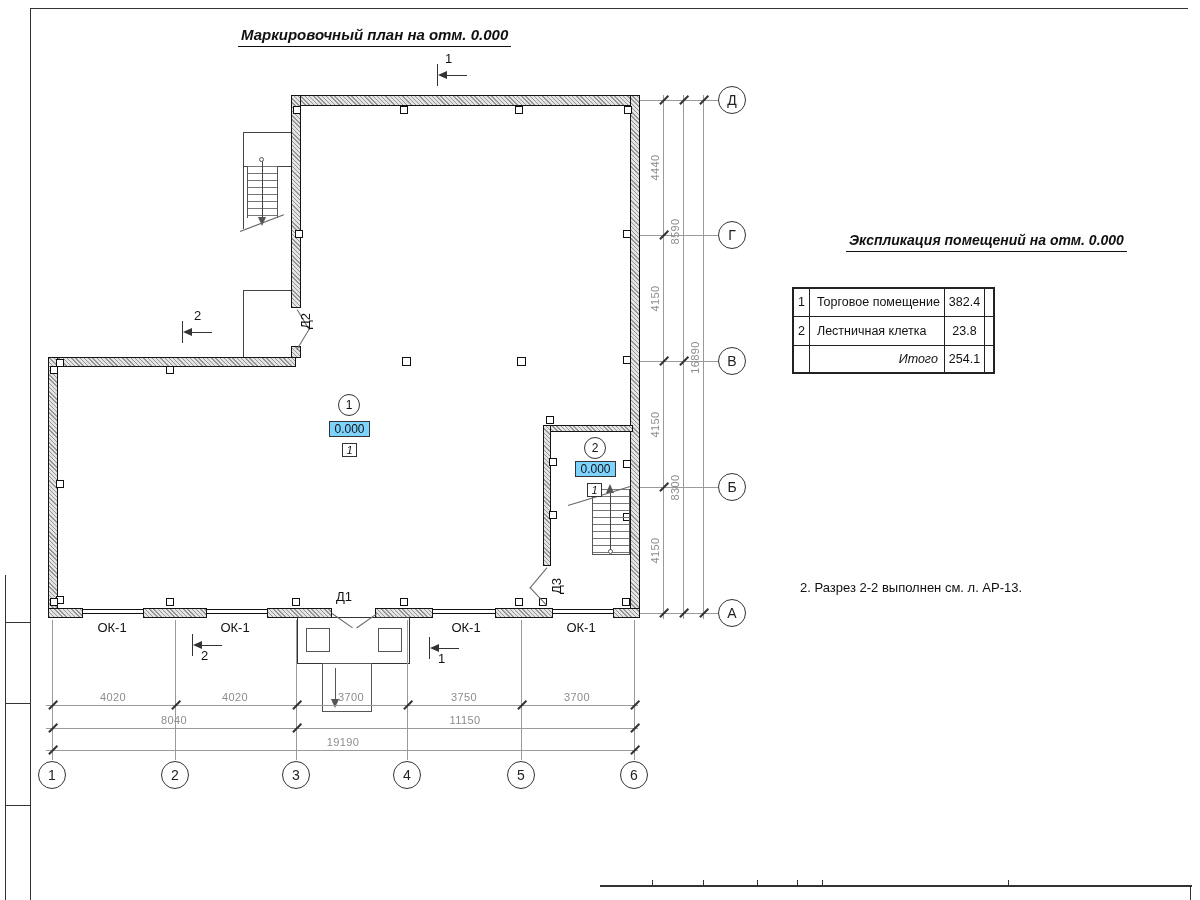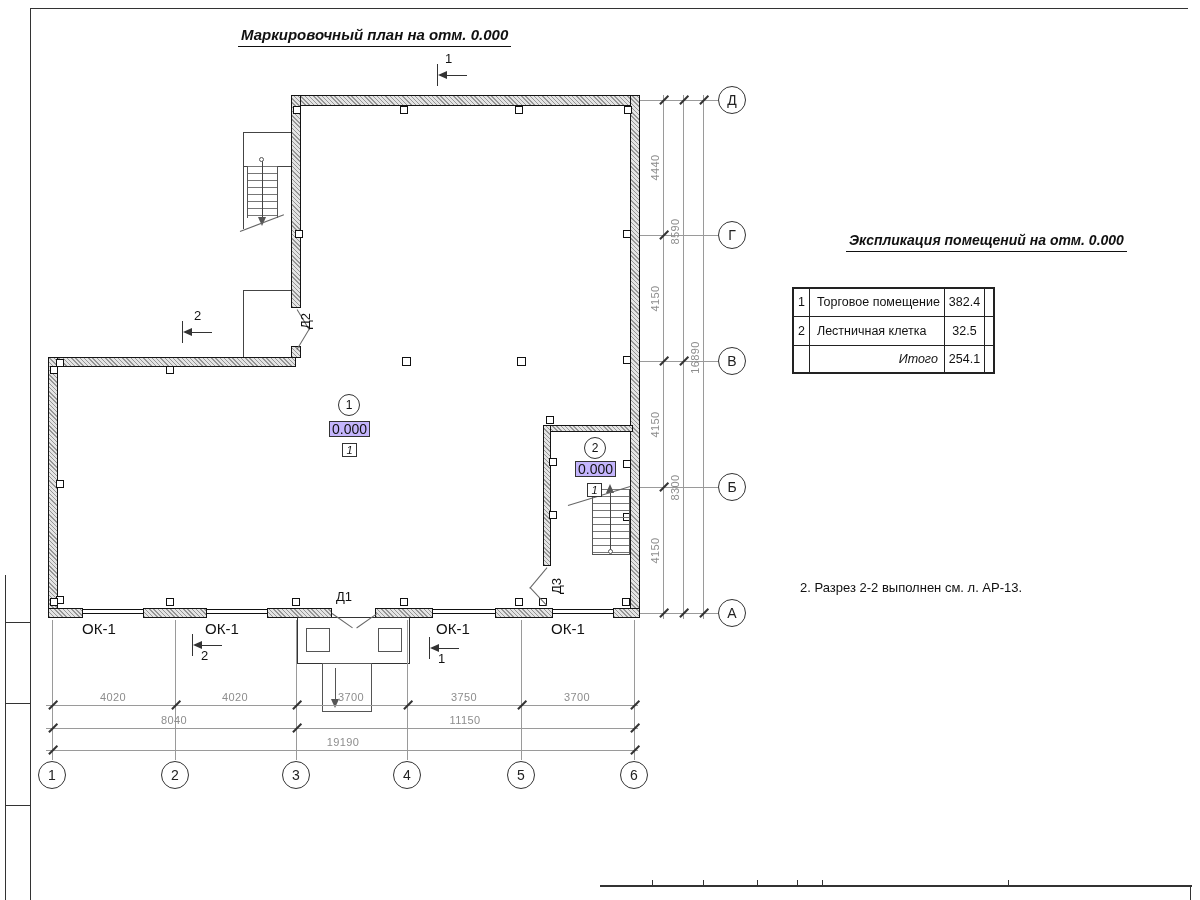--- a/index.html
+++ b/index.html
@@ -8,30 +8,30 @@
   .ln{position:absolute;background:#444}
   .dln{position:absolute;background:#9a9a9a}
   .frm{position:absolute;background:#333}
   .tick{position:absolute;width:12px;height:1.6px;background:#333;transform:rotate(-45deg)}
   .cm{position:absolute;width:8px;height:8px;border:1.4px solid #111;background:#fff}
   .win{position:absolute;height:5px;border-top:1.4px solid #111;border-bottom:1.4px solid #111}
   .crc{position:absolute;width:28px;height:28px;border:1.1px solid #333;border-radius:50%;background:#fff;display:flex;align-items:center;justify-content:center;font-size:14px;color:#222}
   .dn{position:absolute;width:60px;height:13px;text-align:center;font-size:11px;color:#8d8d8d;letter-spacing:.4px;white-space:nowrap}
   .dnv{position:absolute;width:44px;height:13px;text-align:center;font-size:11px;color:#8d8d8d;letter-spacing:.4px;transform:rotate(-90deg);white-space:nowrap}
   .lab{position:absolute;font-size:13px;color:#111;white-space:nowrap}
-  .labc{position:absolute;width:60px;text-align:left;font-size:15px;color:#111}
+  .labc{position:absolute;width:60px;text-align:center;font-size:13px;color:#111}
   .vlab{position:absolute;width:34px;height:14px;font-size:13px;color:#111;text-align:center;transform:rotate(-90deg);white-space:nowrap}
   .diag{position:absolute;height:1.2px;background:#666;transform-origin:0 50%}
   .treads{position:absolute;border-left:1.1px solid #555;border-right:1.1px solid #555;background:repeating-linear-gradient(to bottom,#777 0 1px,transparent 1px 7px)}
   .box{position:absolute;border:1.1px solid #333;background:#fff}
   .thinbox{position:absolute;border:1px solid #555;background:#fff}
   .tri-l{position:absolute;width:0;height:0;border-style:solid;border-width:4px 9px 4px 0;border-color:transparent #333 transparent transparent}
   .tri-d{position:absolute;width:0;height:0;border-style:solid;border-width:9px 4px 0 4px;border-color:#555 transparent transparent transparent}
   .tri-u{position:absolute;width:0;height:0;border-style:solid;border-width:0 4px 9px 4px;border-color:transparent transparent #555 transparent}
-  .elev{position:absolute;border:1.1px solid #333;font-size:14px;display:flex;align-items:center;justify-content:center;background:#c4b5fd;color:#111}
+  .elev{position:absolute;border:1.1px solid #333;font-size:12px;display:flex;align-items:center;justify-content:center;background:#7dd3fc;color:#111}
   .flbox{position:absolute;border:1px solid #333;font-size:11px;font-style:italic;display:flex;align-items:center;justify-content:center;background:#fff}
   .rmc{position:absolute;width:22px;height:22px;border:1.1px solid #333;border-radius:50%;display:flex;align-items:center;justify-content:center;font-size:12px;background:#fff}
   .sc{position:absolute;font-size:13px;color:#111}
   .title{position:absolute;font-size:15px;font-style:italic;font-weight:bold;border-bottom:1.2px solid #111;padding:0 3px 3px 3px;white-space:nowrap}
   .title2{position:absolute;font-size:14px;font-style:italic;font-weight:bold;border-bottom:1.2px solid #111;padding:0 3px 3px 3px;white-space:nowrap}
   .xtable{position:absolute;left:792px;top:287px;border-collapse:collapse;border:2px solid #222;background:#fff}
   .xtable td{border:1px solid #222;font-size:12.5px;color:#111;padding:0 4px;text-align:center;vertical-align:middle}
   .xtable td.nm{text-align:left;padding-left:7px}
   .xtable td.it{font-style:italic;text-align:right;padding-right:6px}
   .xtable tr.hd td{height:43px;font-size:12.5px;border-bottom:2px solid #222}
@@ -243,21 +243,21 @@
   <tbody>
   <tr style="height:28px">
     <td>1</td>
     <td class="nm">Торговое помещение</td>
     <td>382.4</td>
     <td></td>
   </tr>
   <tr style="height:29px">
     <td>2</td>
     <td class="nm">Лестничная клетка</td>
-    <td>32.5</td>
+    <td>23.8</td>
     <td></td>
   </tr>
   <tr style="height:28px">
     <td></td>
     <td class="it">Итого</td>
     <td>254.1</td>
     <td></td>
   </tr>
 </tbody>
   </table>

